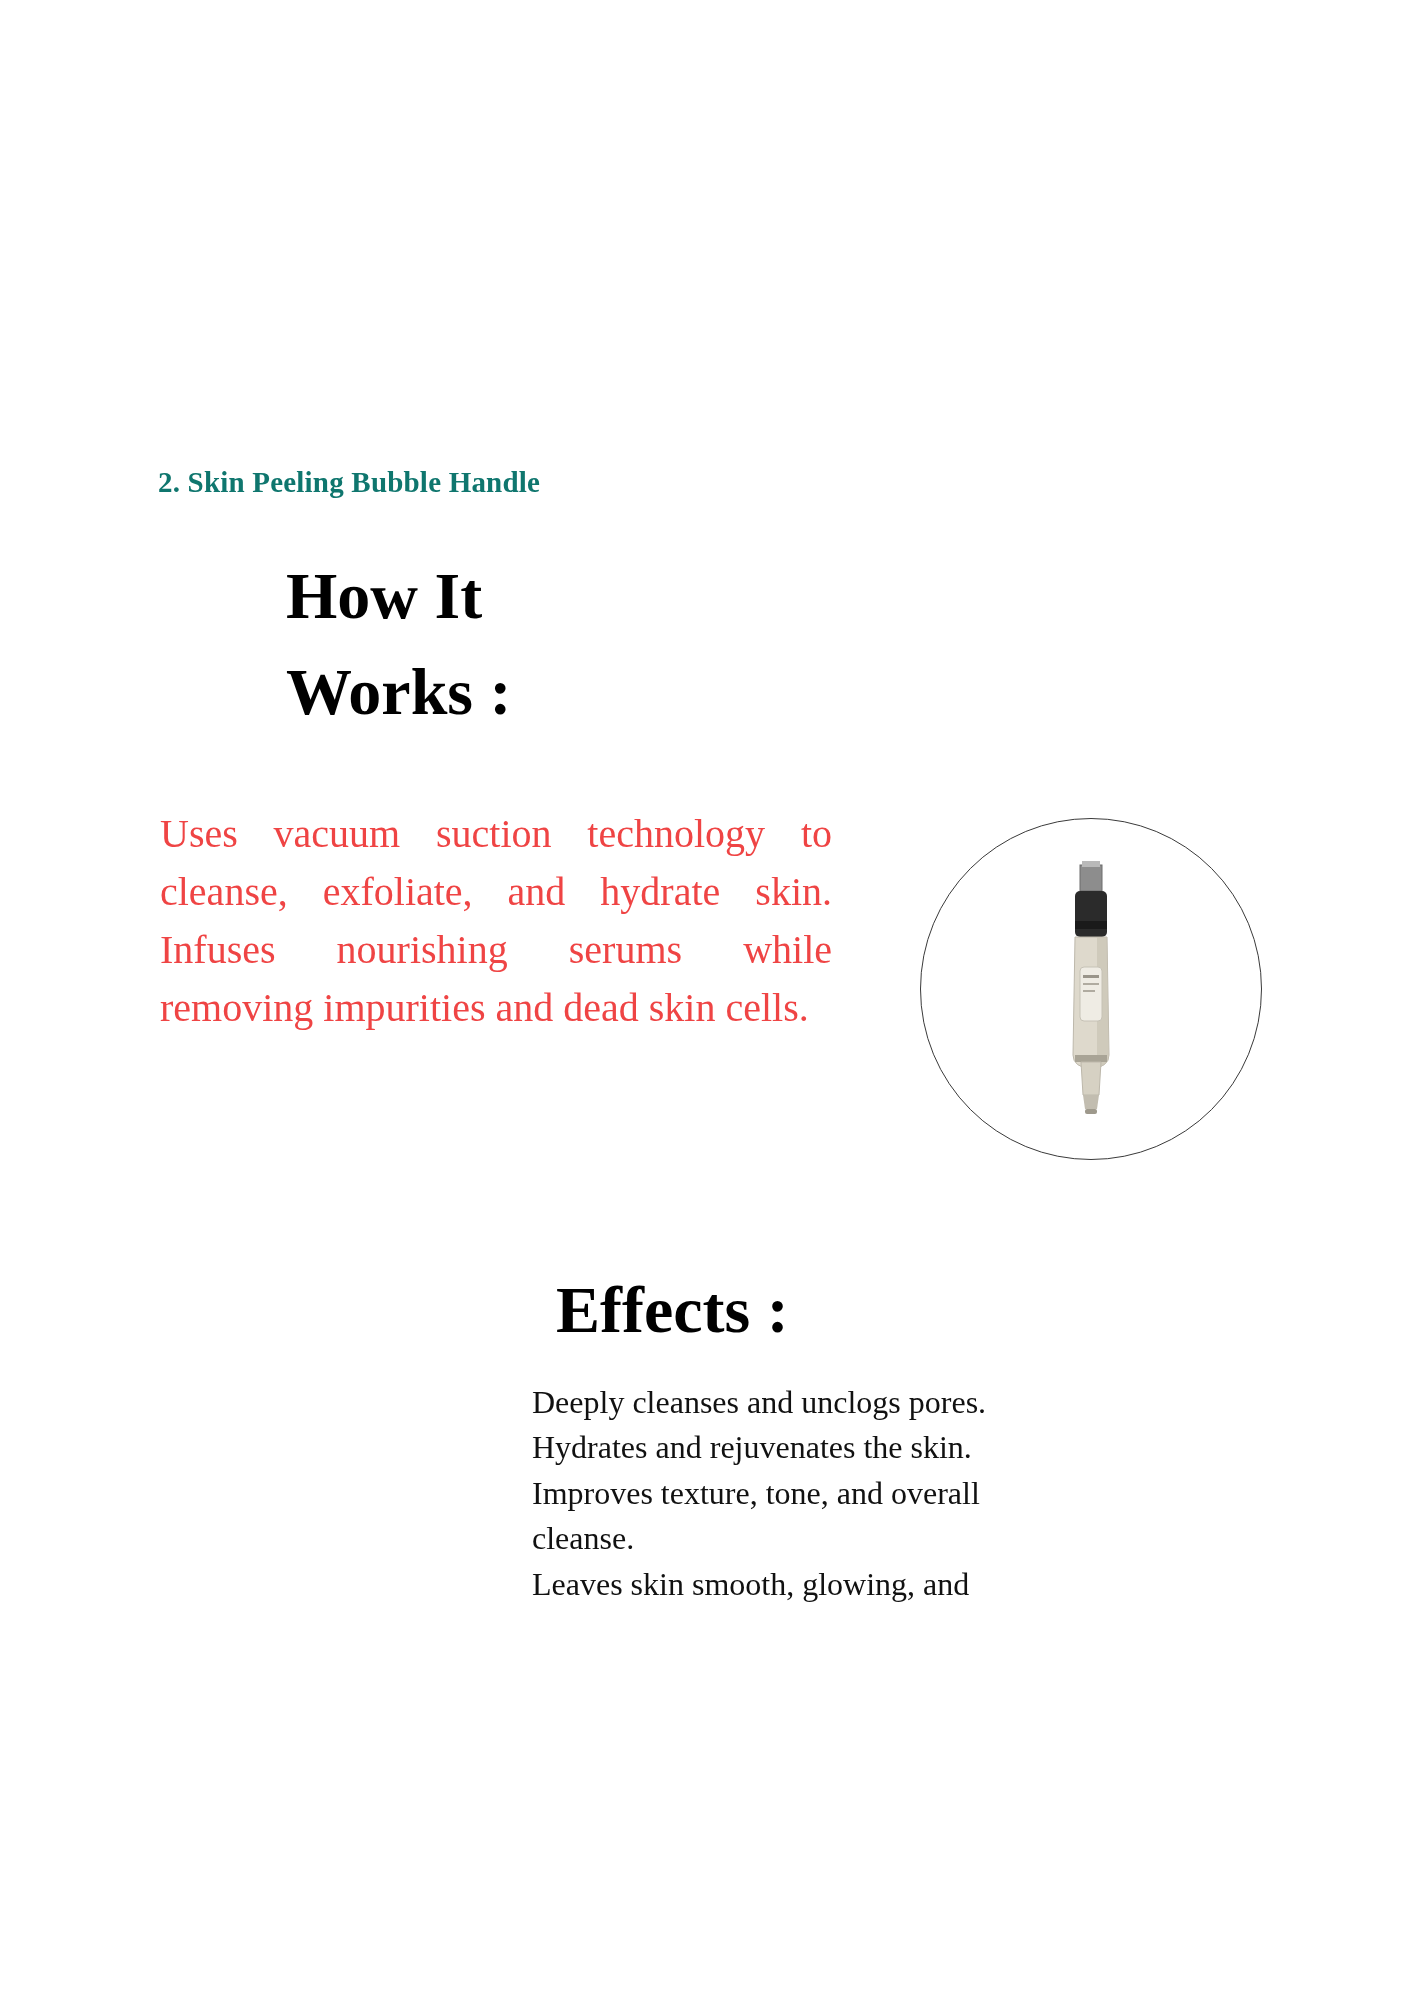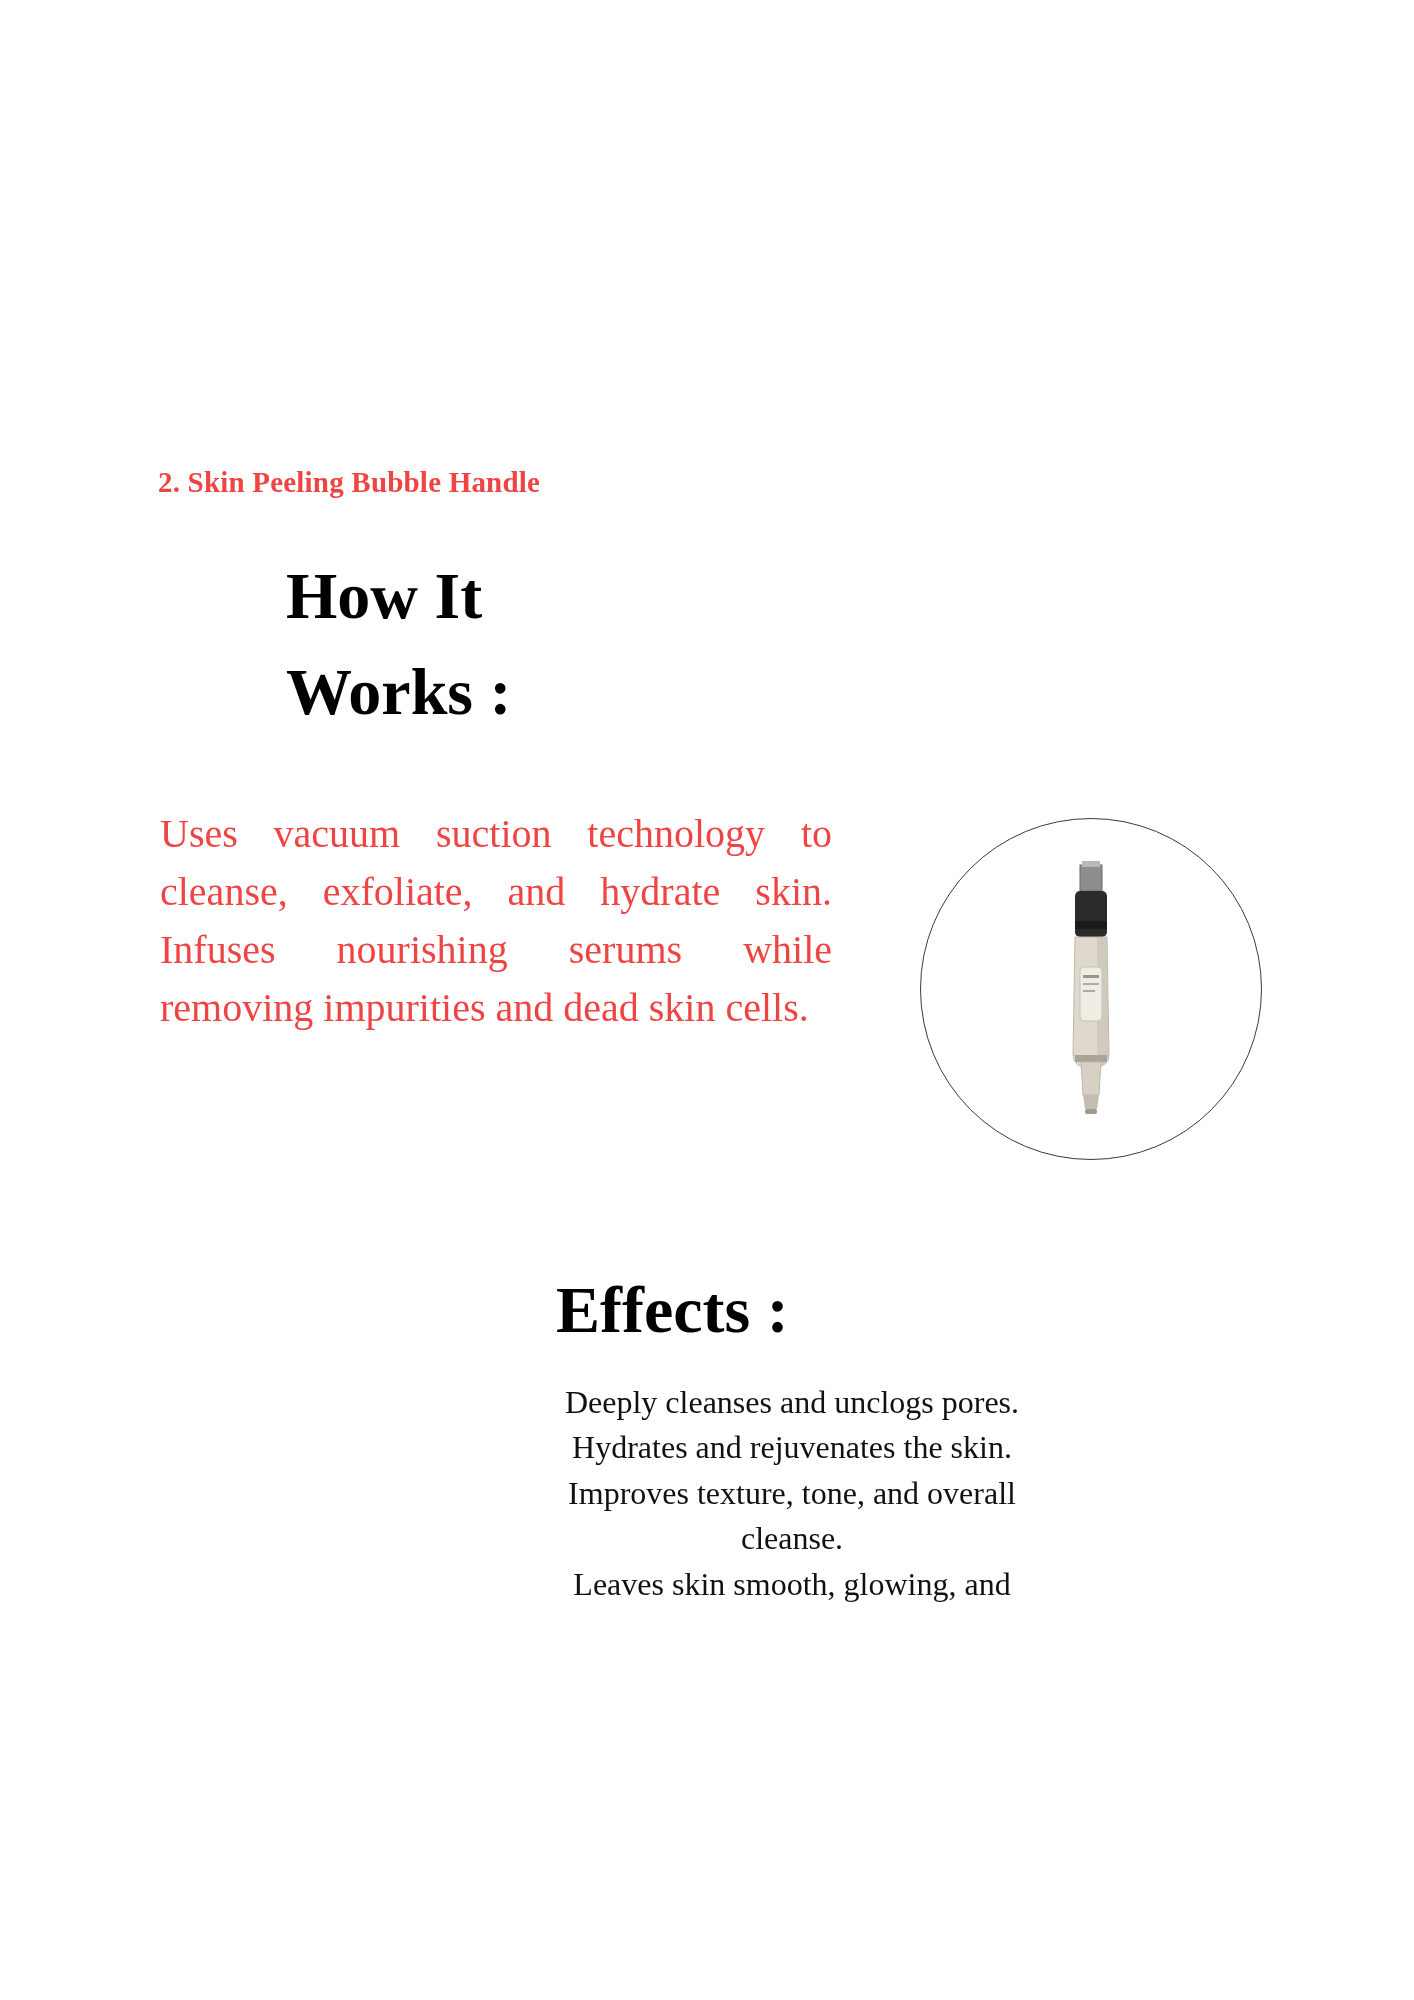--- a/index.html
+++ b/index.html
@@ -23,21 +23,21 @@
 
   
   .section-heading {
     position: absolute;
     left: 158px;
     top: 466px;
     font-family: "Liberation Serif", serif;
     font-weight: bold;
     font-size: 29px;
     letter-spacing: 0.2px;
-    color: #ef4444;
+    color: #0f766e;
   }
 
   
   .how-title {
     position: absolute;
     left: 286px;
     top: 548px;
     width: 420px;
     font-family: "Liberation Serif", serif;
     font-weight: bold;
@@ -101,21 +101,20 @@
   
   .effects-body {
     position: absolute;
     left: 532px;
     top: 1380px;
     width: 520px;
     font-family: "Liberation Serif", serif;
     font-size: 32px;
     line-height: 1.42;
     color: #111;
-    text-align: center;
   }
   .effects-body .eff-line {
     display: block;
   }
 </style>
 </head>
 <body>
 
 <div class="page">
 

